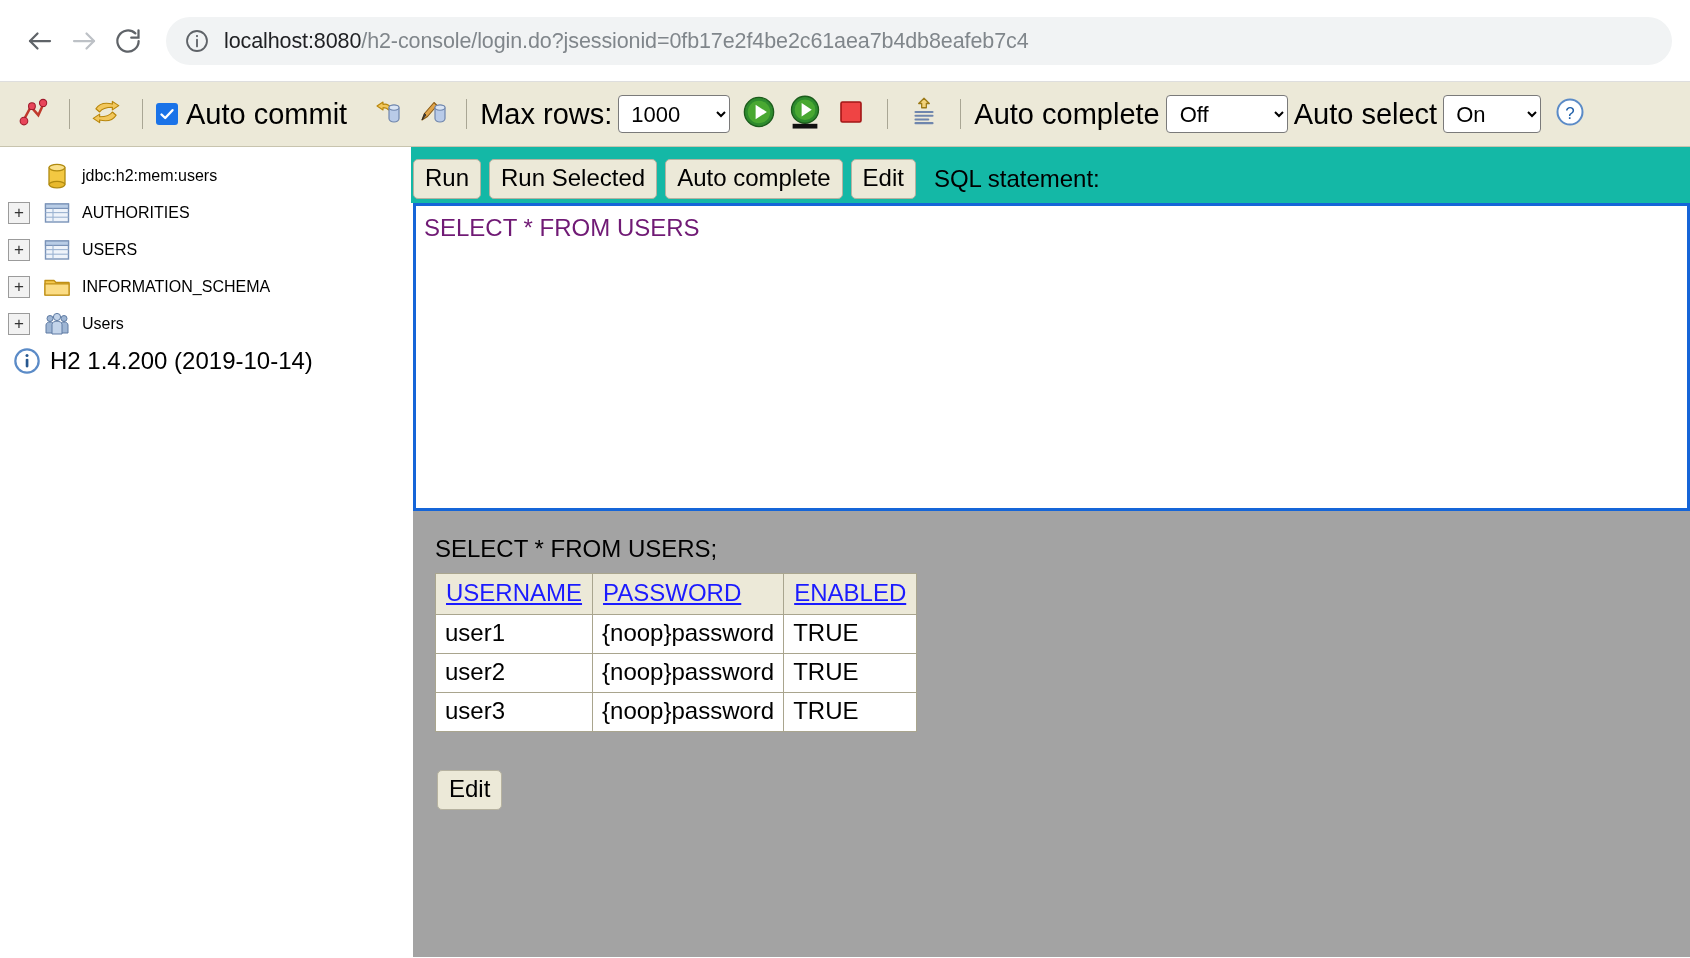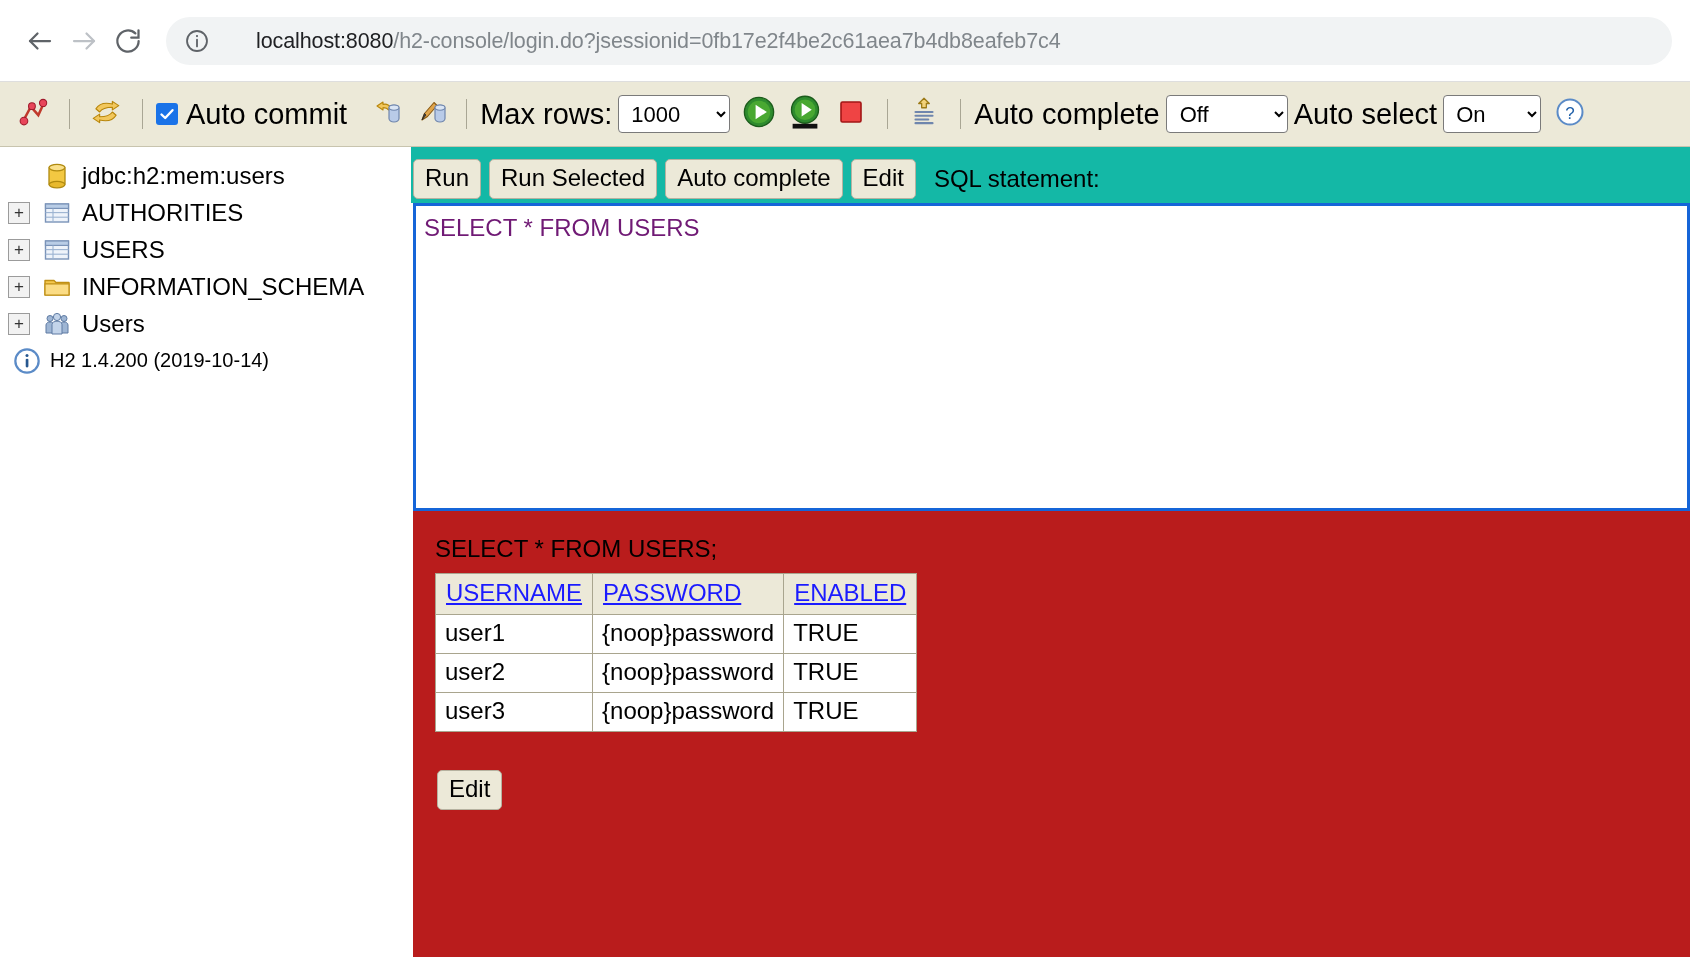--- a/index.html
+++ b/index.html
@@ -40,21 +40,20 @@
     flex: 1 1 auto;
     height: 48px;
     margin-left: 16px;
     background: #f1f3f4;
     border-radius: 24px;
     display: flex;
     align-items: center;
     padding: 0 18px;
     cursor: text;
     overflow: hidden;
-    gap: 32px;
   }
   #site-info-icon { flex: 0 0 auto; margin-right: 14px; display:flex; }
   #url-text {
     font-size: 21.5px;
     color: #80868b;
     white-space: nowrap;
     overflow: hidden;
     letter-spacing: -0.1px;
   }
   #url-text .host { color: #202124; }
@@ -149,22 +148,22 @@
     cursor: pointer;
     font-family: "Liberation Sans", sans-serif;
   }
   .tree-toggle-spacer { width: 22px; margin-right: 12px; flex: 0 0 auto; }
   .tree-icon {
     width: 30px; height: 26px;
     display: flex; align-items: center; justify-content: center;
     margin-right: 10px;
     flex: 0 0 auto;
   }
-  .tree-label { font-size: 24px; color: #000; }
-  .tree-label.small { font-size: 20px; }
+  .tree-label { font-size: 16px; color: #000; }
+  .tree-label.small { font-size: 24px; }
 
   
   #right-pane {
     flex: 1 1 auto;
     display: flex;
     flex-direction: column;
     background: #fff;
     overflow: hidden;
   }
   #editor-toolbar {
@@ -203,21 +202,21 @@
     font-family: "Liberation Sans", sans-serif;
     font-size: 24px;
     color: #701a75;
     padding: 7px 8px;
     resize: none;
     outline: none;
     line-height: 1.25;
   }
   #result-panel {
     flex: 1 1 auto;
-    background: #b91c1c;
+    background: #a3a3a3;
     margin-left: 2px;
     padding: 24px 0 0 22px;
     overflow: hidden;
   }
   #result-query {
     font-size: 24px;
     color: #000;
     margin-bottom: 10px;
   }
   #result-table {

